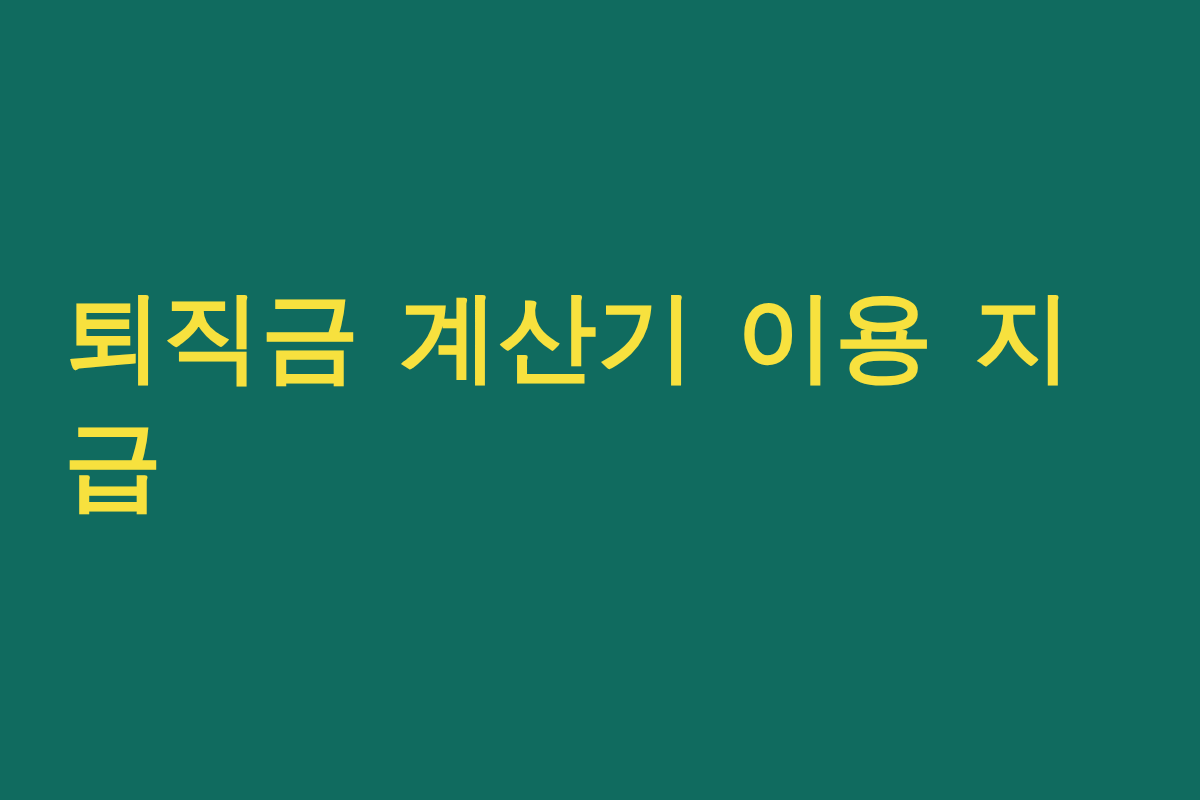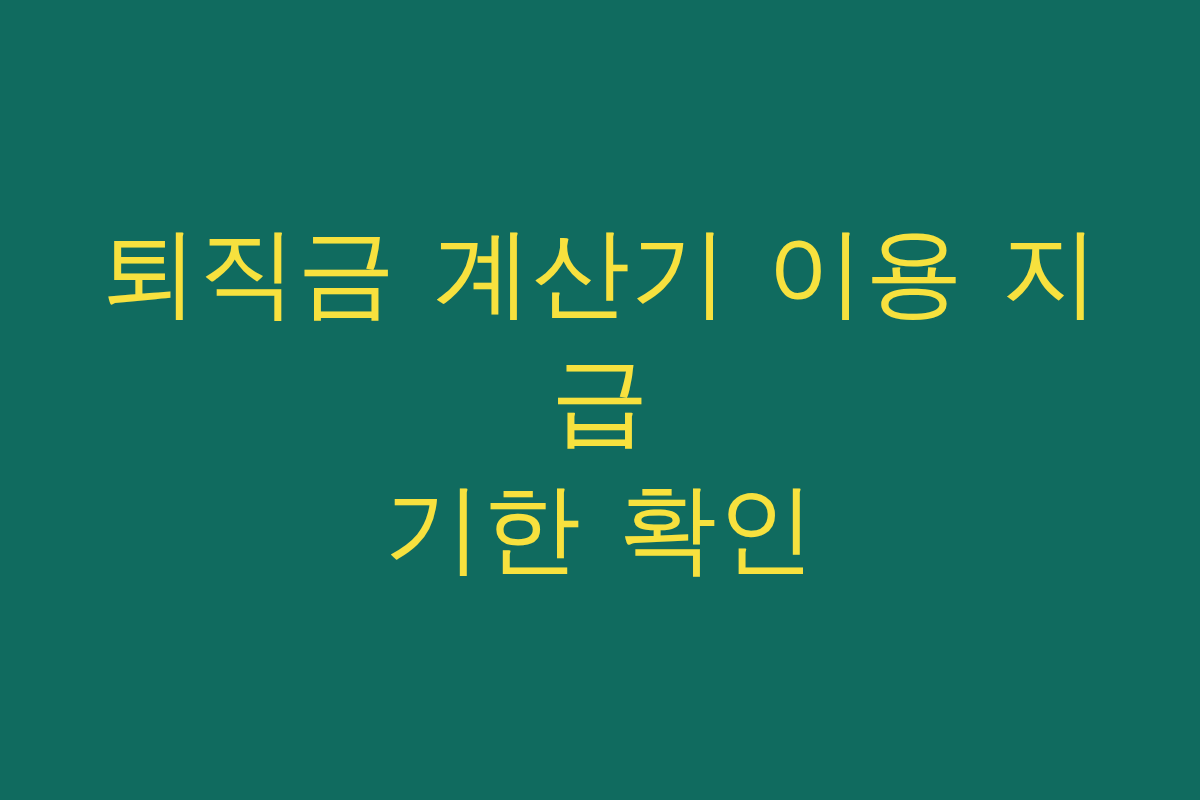--- a/index.html
+++ b/index.html
@@ -33,26 +33,26 @@
     display: block;
     text-align: center;
   }
 
   
   .headline {
     margin: 4px;
     padding: 0;
     color: #f7e13e;                
     font-family: "DejaVu Sans", "Liberation Sans", sans-serif;
-    font-weight: 400;
+    font-weight: 700;
     font-size: 98px;
     line-height: 128px;
     letter-spacing: 0.5px;
     word-spacing: 6px;
-    text-align: center;
+    text-align: left;
     white-space: normal;
     text-rendering: optimizeLegibility;
   }
 
   .headline .line {
     display: block;
   }
 
   
   .headline .line-2 {
@@ -66,17 +66,16 @@
 </style>
 </head>
 <body>
 
 <div class="banner" style="background-color: rgb(16, 107, 95);">
 
   <div class="banner-inner">
 
     <h1 class="headline" style="color: rgb(247, 225, 62);">
       <span class="line line-1">퇴직금 계산기 이용 지급</span>
-      <span class="line line-2">기한 확인</span>
     </h1>
 
   </div>
 </div>
 
 </body></html>

